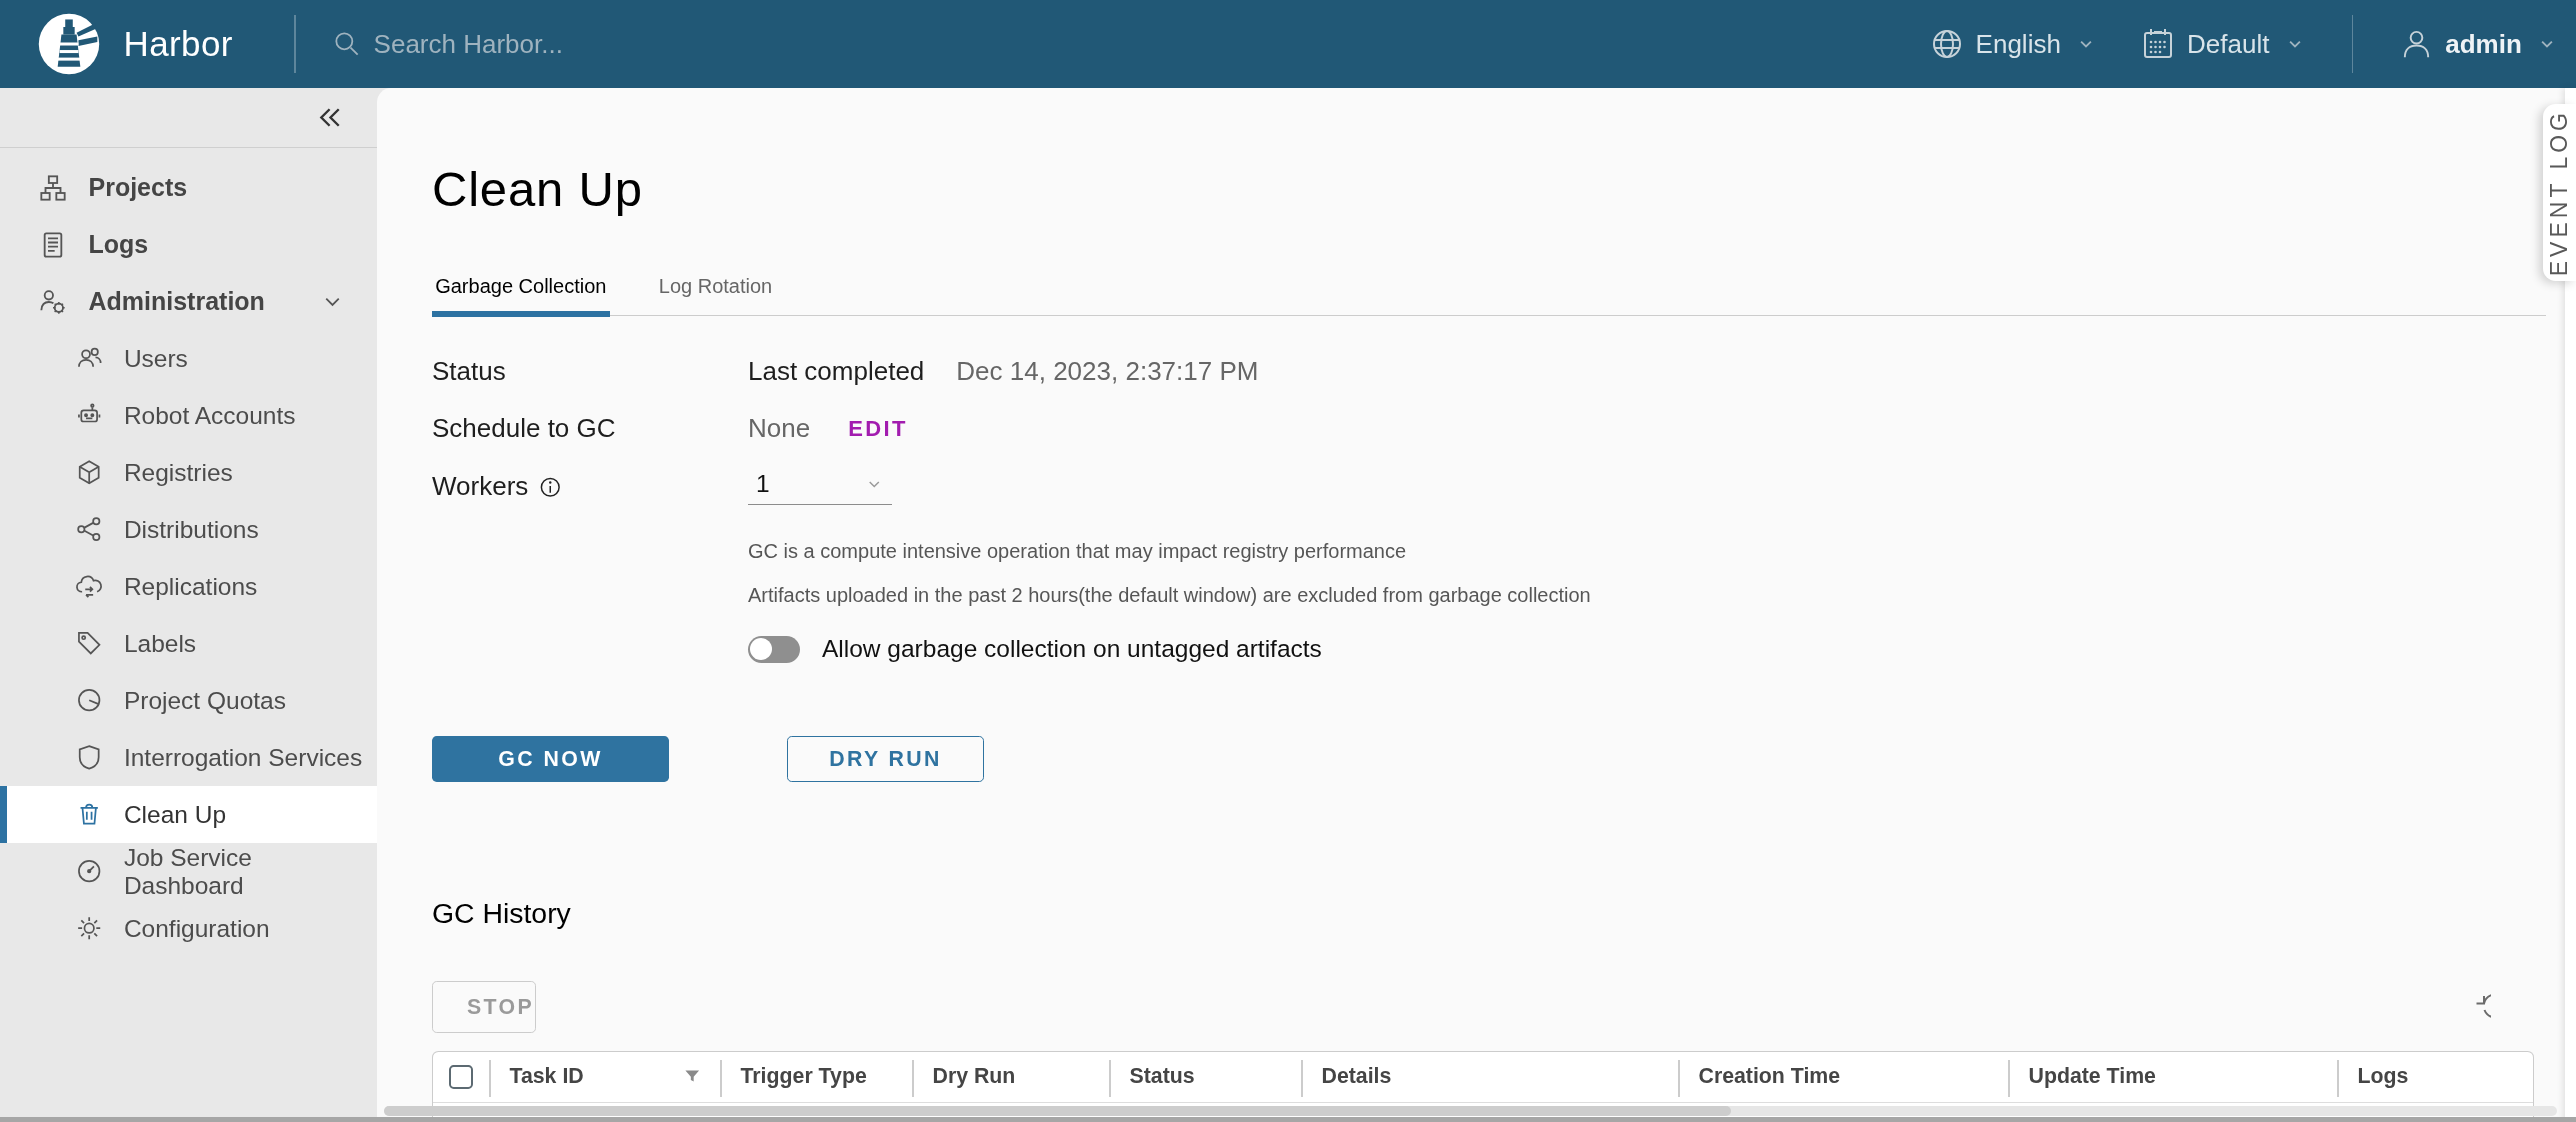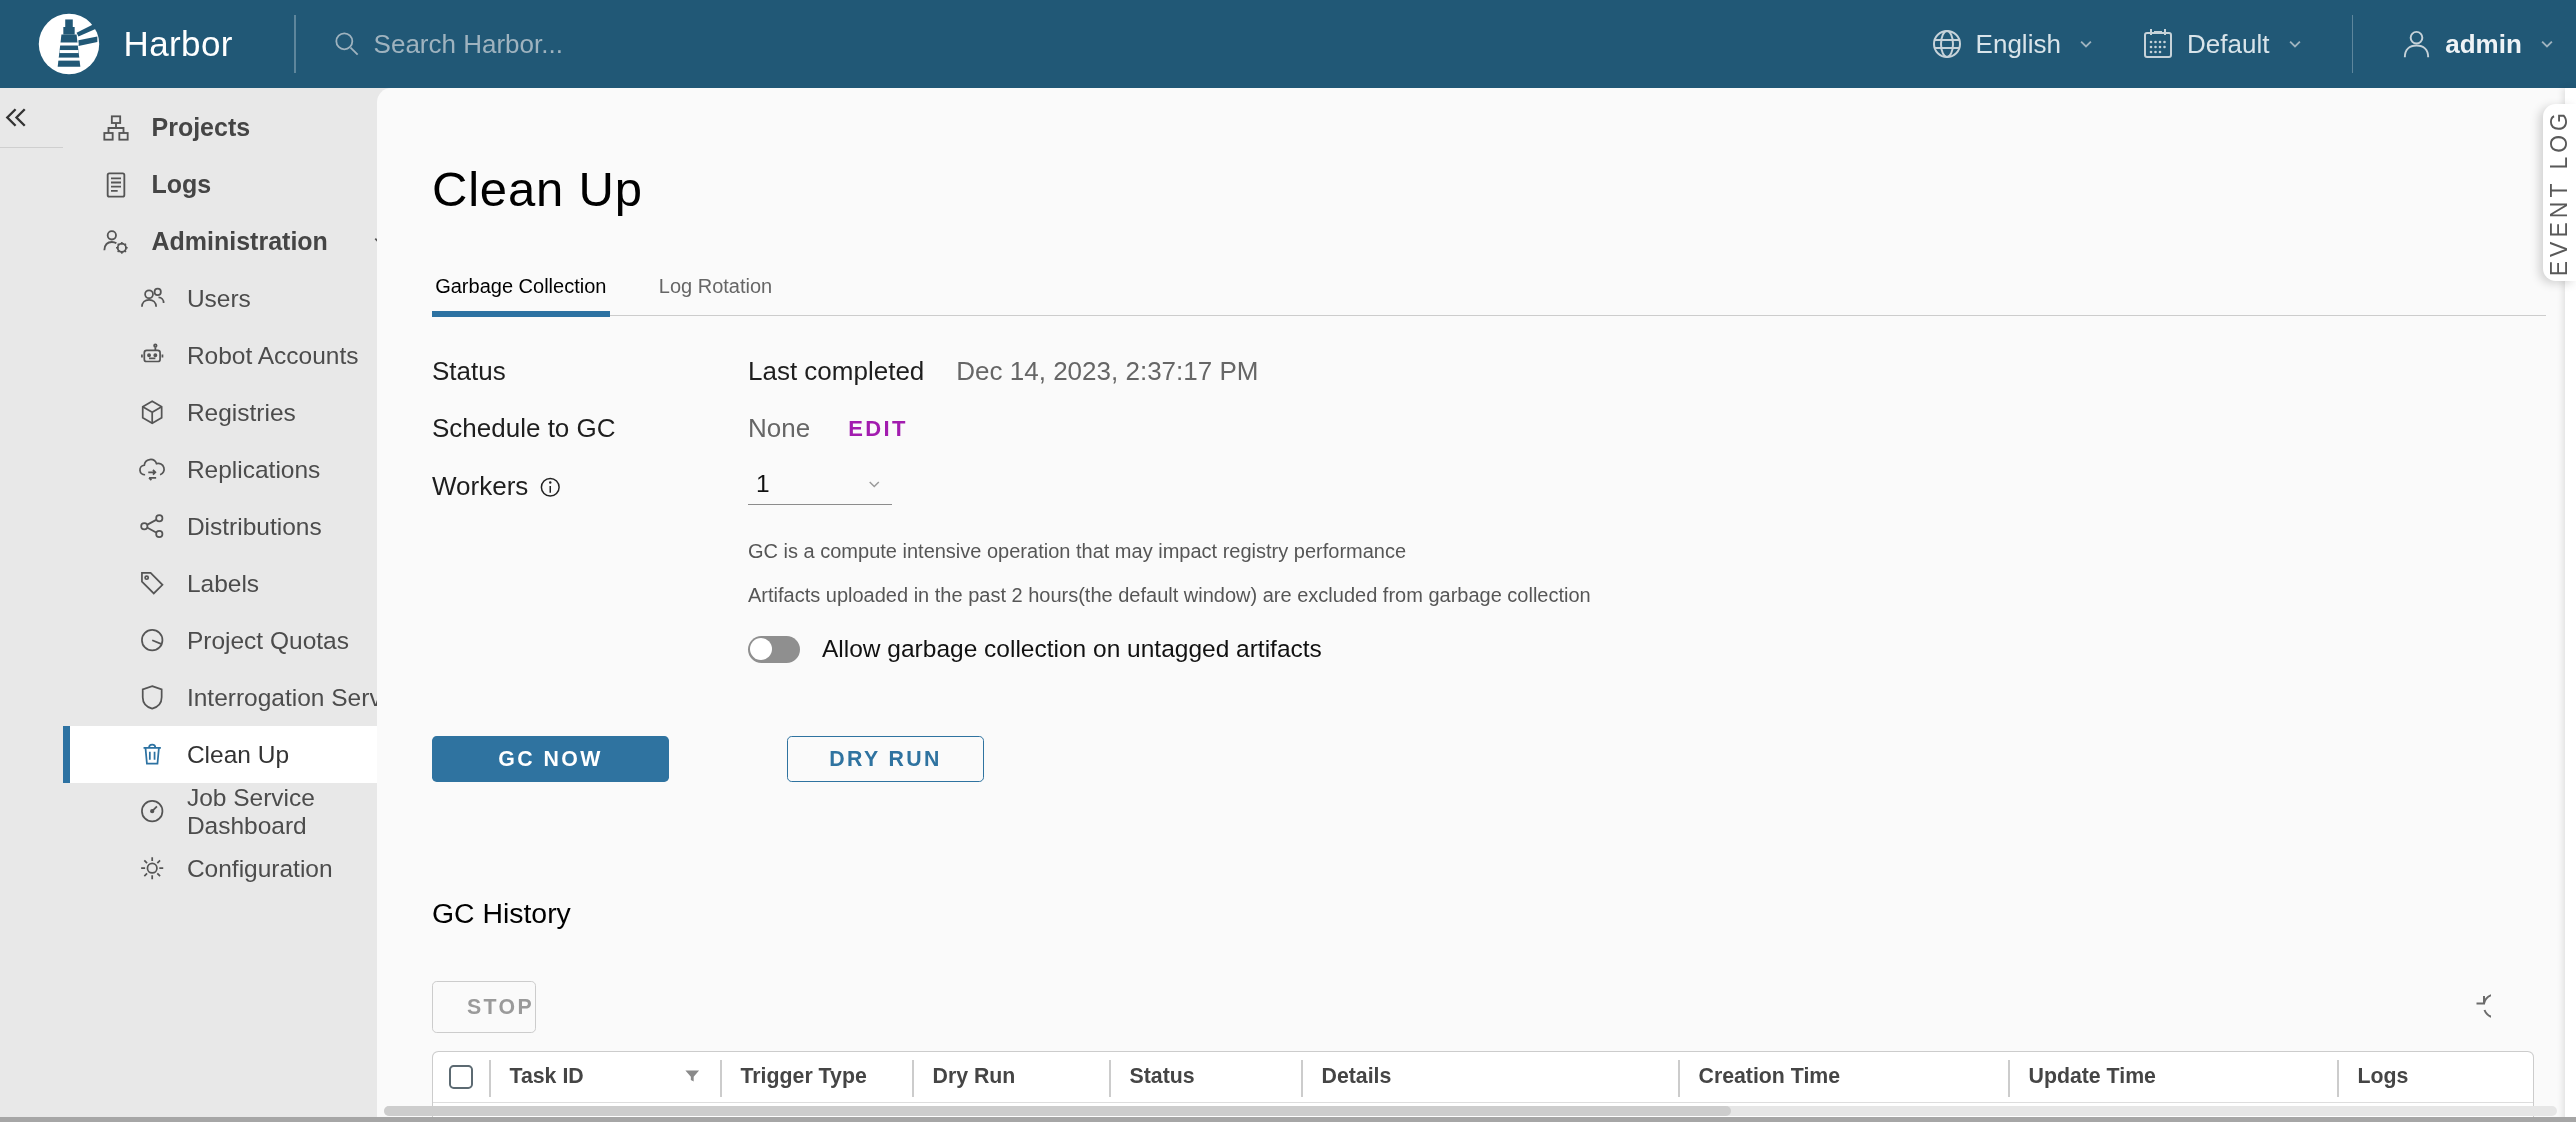--- a/index.html
+++ b/index.html
@@ -29,21 +29,21 @@
   .hdr-item { display: flex; align-items: center; gap: 11px; font-size: 26px; color: #d9e4ea; cursor: pointer; }
   .hdr-item .chev { margin-left: 3.2px; }
   .hdr-gap { width: 43px; }
   .hdr-right .hdr-divider { margin: 0 46px; }
   .hdr-user { font-weight: 700; color: #eef3f6; }
 
   
   .main-row { flex: 1; display: flex; position: relative; background: #e8e8e8; min-height: 0; }
 
   
-  .sidebar { width: 377px; flex: 0 0 377px; background: #e8e8e8; display: flex; }
+  .sidebar { width: 377px; flex: 0 0 377px; background: #e8e8e8; display: flex; flex-direction: column; }
   .collapse-row { height: 60px; display: flex; align-items: center; justify-content: flex-end; padding-right: 30px; border-bottom: 1.6px solid #cfcfcf; }
   .nav { padding-top: 11px; display: flex; flex-direction: column; }
   .nav-item {
     height: 57px; display: flex; align-items: center; gap: 20.5px;
     padding-left: 38px; font-size: 25px; color: #454545; cursor: pointer;
   }
   .nav-item.top { font-weight: 700; }
   .nav-item .spacer { flex: 1; }
   .nav-sub .nav-item { padding-left: 75px; font-weight: 400; font-size: 24.5px; color: #4c4c4c; }
   .nav-sub .nav-item.active {
@@ -323,37 +323,37 @@
               <svg width="28.4" height="28.4" viewBox="0 0 36 36" fill="none" stroke="#555" stroke-width="2.2">
                 <path d="M18 4l12 7v14l-12 7-12-7V11z"></path>
                 <path d="M6 11l12 7 12-7M18 18v14"></path>
               </svg>
             </span>
             <span>Registries</span>
           </div>
           <div class="nav-item">
             <span class="icon">
               <svg width="28.4" height="28.4" viewBox="0 0 36 36" fill="none" stroke="#555" stroke-width="2.2">
-                <path d="M9 25a6 6 0 01-1-12 8 8 0 0115.5-2A6.5 6.5 0 0128 25"></path>
-                <path d="M13 22h9m-3-3l3 3-3 3"></path>
-                <path d="M23 29h-9m3 3l-3-3"></path>
-              </svg>
-            </span>
-            <span>Replications</span>
-          </div>
-          <div class="nav-item">
-            <span class="icon">
-              <svg width="28.4" height="28.4" viewBox="0 0 36 36" fill="none" stroke="#555" stroke-width="2.2">
                 <circle cx="27" cy="8" r="4"></circle>
                   <circle cx="8" cy="18" r="4"></circle>
                   <circle cx="27" cy="28" r="4"></circle>
                 <path d="M12 16l11-6M12 20l11 6"></path>
               </svg>
             </span>
             <span>Distributions</span>
+          </div>
+          <div class="nav-item">
+            <span class="icon">
+              <svg width="28.4" height="28.4" viewBox="0 0 36 36" fill="none" stroke="#555" stroke-width="2.2">
+                <path d="M9 25a6 6 0 01-1-12 8 8 0 0115.5-2A6.5 6.5 0 0128 25"></path>
+                <path d="M13 22h9m-3-3l3 3-3 3"></path>
+                <path d="M23 29h-9m3 3l-3-3"></path>
+              </svg>
+            </span>
+            <span>Replications</span>
           </div>
           <div class="nav-item">
             <span class="icon">
               <svg width="28.4" height="28.4" viewBox="0 0 36 36" fill="none" stroke="#555" stroke-width="2.2">
                 <path d="M5 5h11l15 15-11 11L5 16z"></path>
                 <circle cx="11" cy="11" r="2"></circle>
               </svg>
             </span>
             <span>Labels</span>
           </div>

